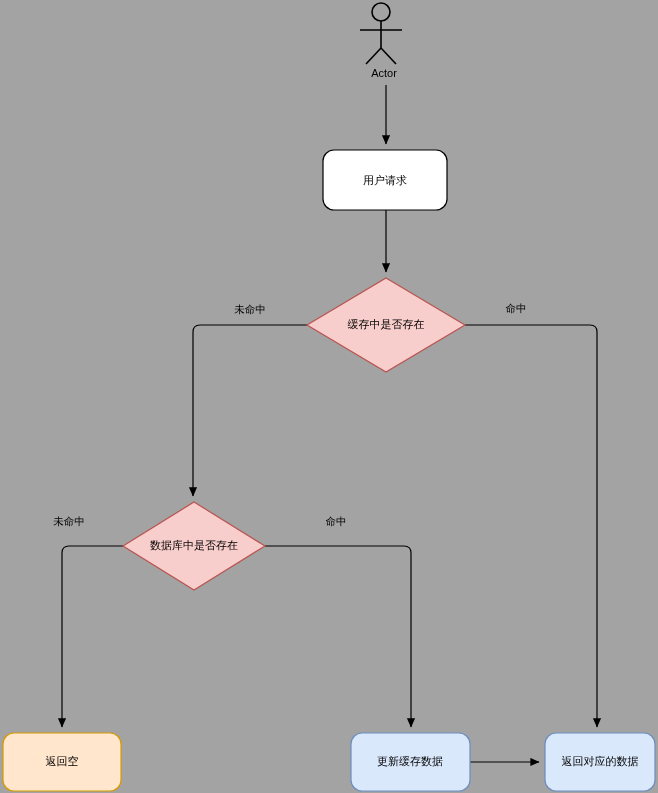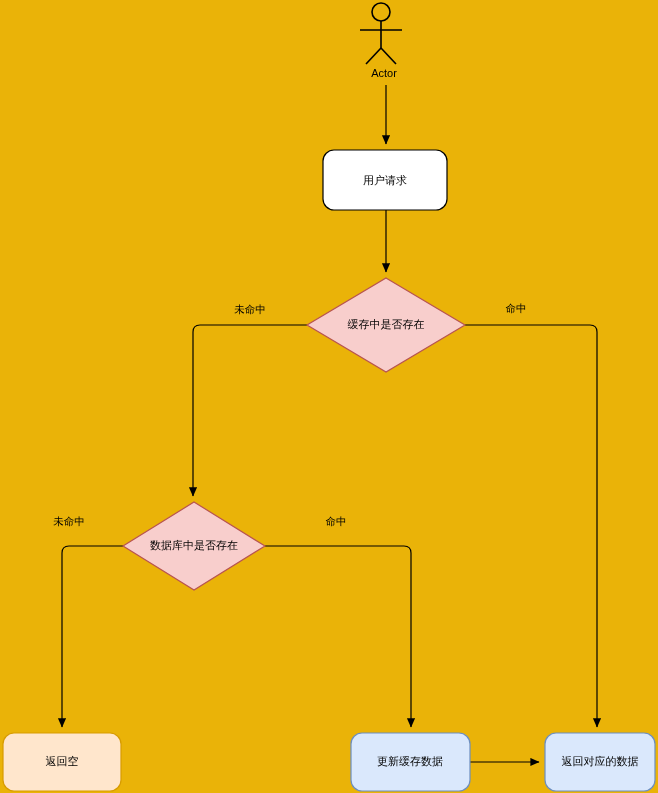--- a/index.html
+++ b/index.html
@@ -10,21 +10,21 @@
   body {
     width: 658px;
     height: 793px;
     font-family: "Liberation Sans", "DejaVu Sans", sans-serif;
     overflow: hidden;
   }
   #flowchart-canvas {
     position: relative;
     width: 658px;
     height: 793px;
-    background: #eab308;
+    background: #a3a3a3;
   }
   svg.diagram {
     display: block;
     width: 658px;
     height: 793px;
   }
   .node-shape {
     stroke-width: 1.2;
   }
   .edge-path {

